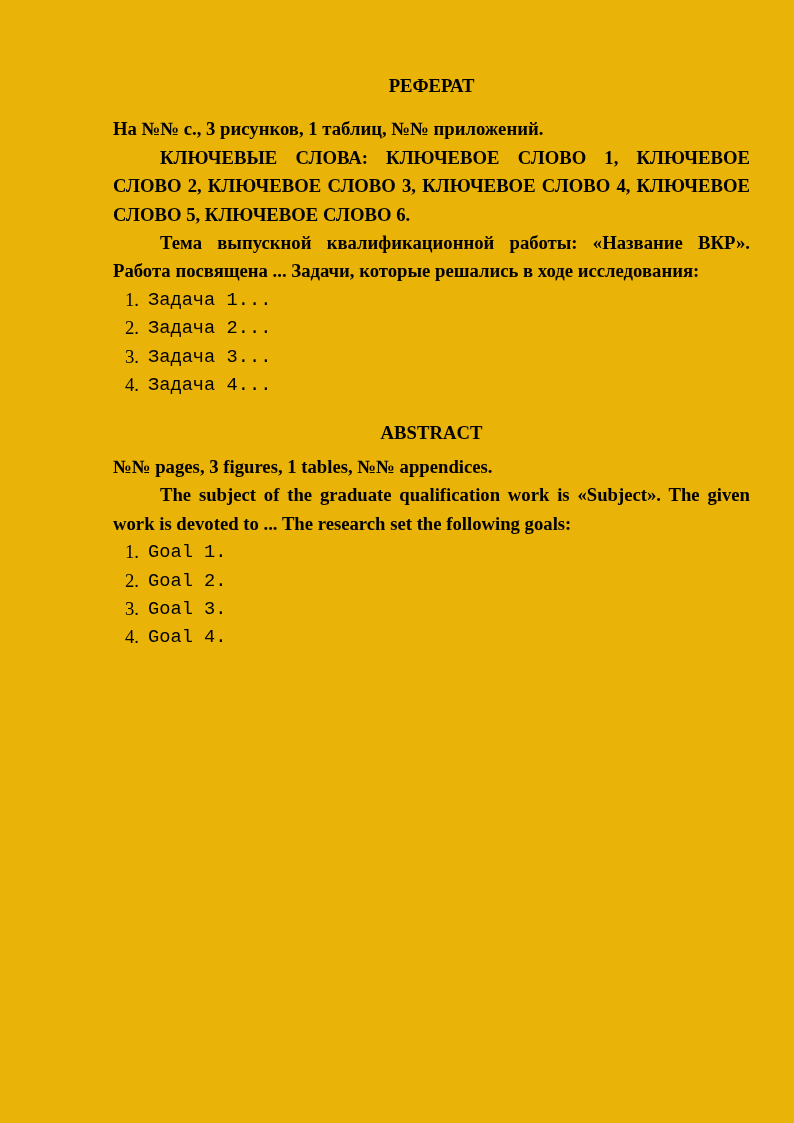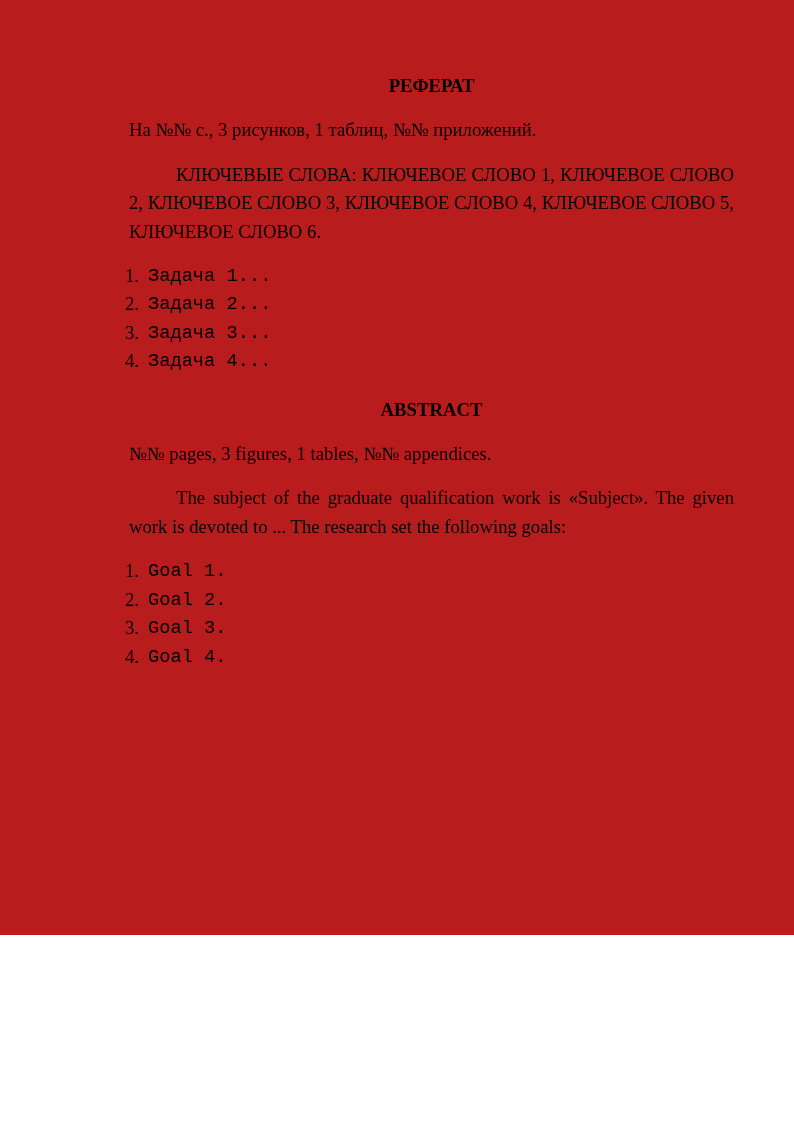--- a/index.html
+++ b/index.html
@@ -3,45 +3,46 @@
 <meta charset="utf-8">
 <style>
   html, body {
     margin: 0;
     padding: 0;
     background: #ffffff;
   }
   .page {
     position: relative;
     width: 794px;
-    height: 935px;
+    height: 1123px;
     box-sizing: border-box;
-    background: #b91c1c;
+    background: #eab308;
     padding: 72px 44px 0 113px;
     font-family: "Liberation Serif", "DejaVu Serif", serif;
     font-size: 18.7px;
     line-height: 28.4px;
     color: #000000;
     overflow: hidden;
   }
   .heading {
     margin: 0 0 15px 0;
     font-size: 18.7px;
     line-height: 28.4px;
     font-weight: bold;
     text-align: center;
   }
   .heading.abstract {
     margin-top: 20px;
     margin-bottom: 5px;
   }
   .para {
-    margin: 16px;
+    margin: 0;
     text-align: justify;
     hyphens: manual;
+    font-weight: bold;
     -webkit-hyphens: manual;
   }
   .para.indent {
     text-indent: 47px;
   }
   .list {
     margin: 0;
   }
   .list-item {
     display: flex;
@@ -61,20 +62,21 @@
 </style>
 </head>
 <body>
 
 <div class="page">
 
   <section>
     <h1 class="heading">РЕФЕРАТ</h1>
     <p class="para">На №№ с., 3 рисунков, 1 таблиц, №№ приложений.</p>
     <p class="para indent">КЛЮЧЕВЫЕ СЛОВА: КЛЮЧЕВОЕ СЛОВО 1, КЛЮЧЕВОЕ СЛОВО 2, КЛЮЧЕВОЕ СЛОВО 3, КЛЮЧЕВОЕ СЛОВО 4, КЛЮЧЕВОЕ СЛОВО 5, КЛЮ­ЧЕВОЕ СЛОВО 6.</p>
+    <p class="para indent">Тема выпускной квалификационной работы: «Название ВКР». Работа по­священа ... Задачи, которые решались в ходе исследования:</p>
     <div class="list">
       <div class="list-item">
         <span class="num">1.</span>
         <span class="txt">Задача 1...</span>
       </div>
       <div class="list-item">
         <span class="num">2.</span>
         <span class="txt">Задача 2...</span>
       </div>
       <div class="list-item">

